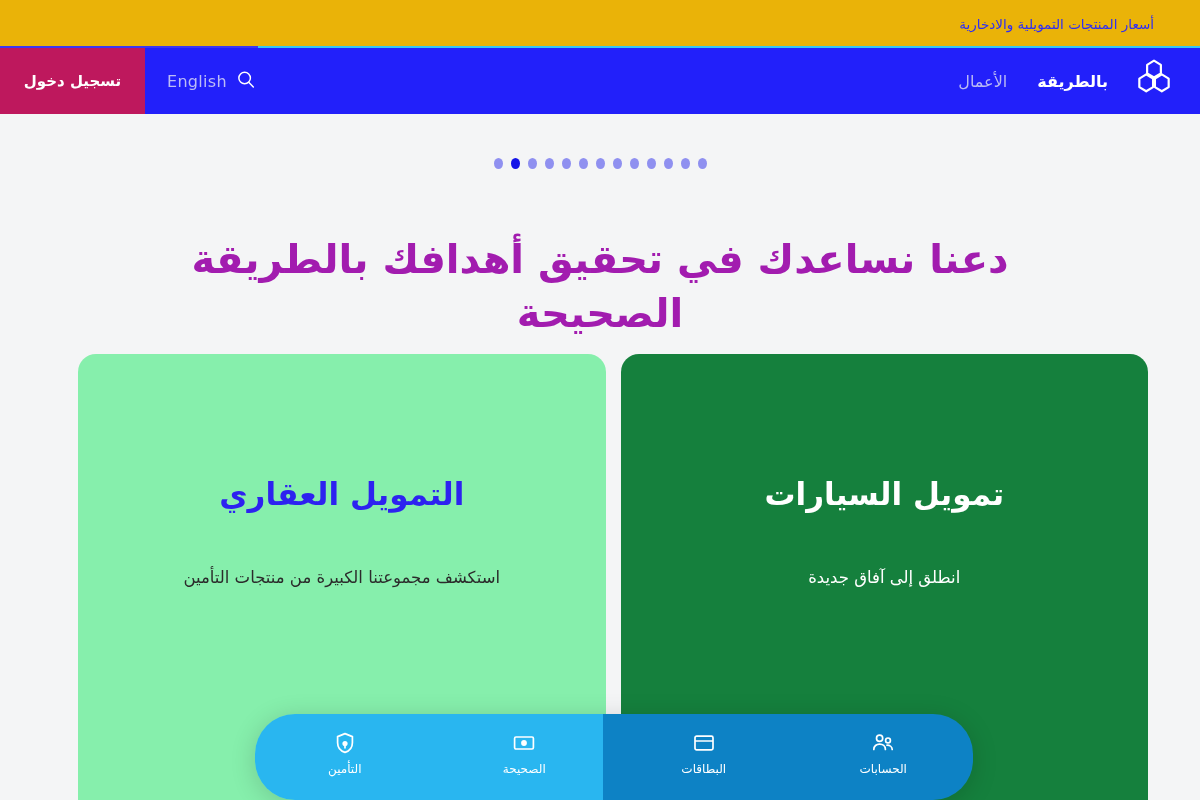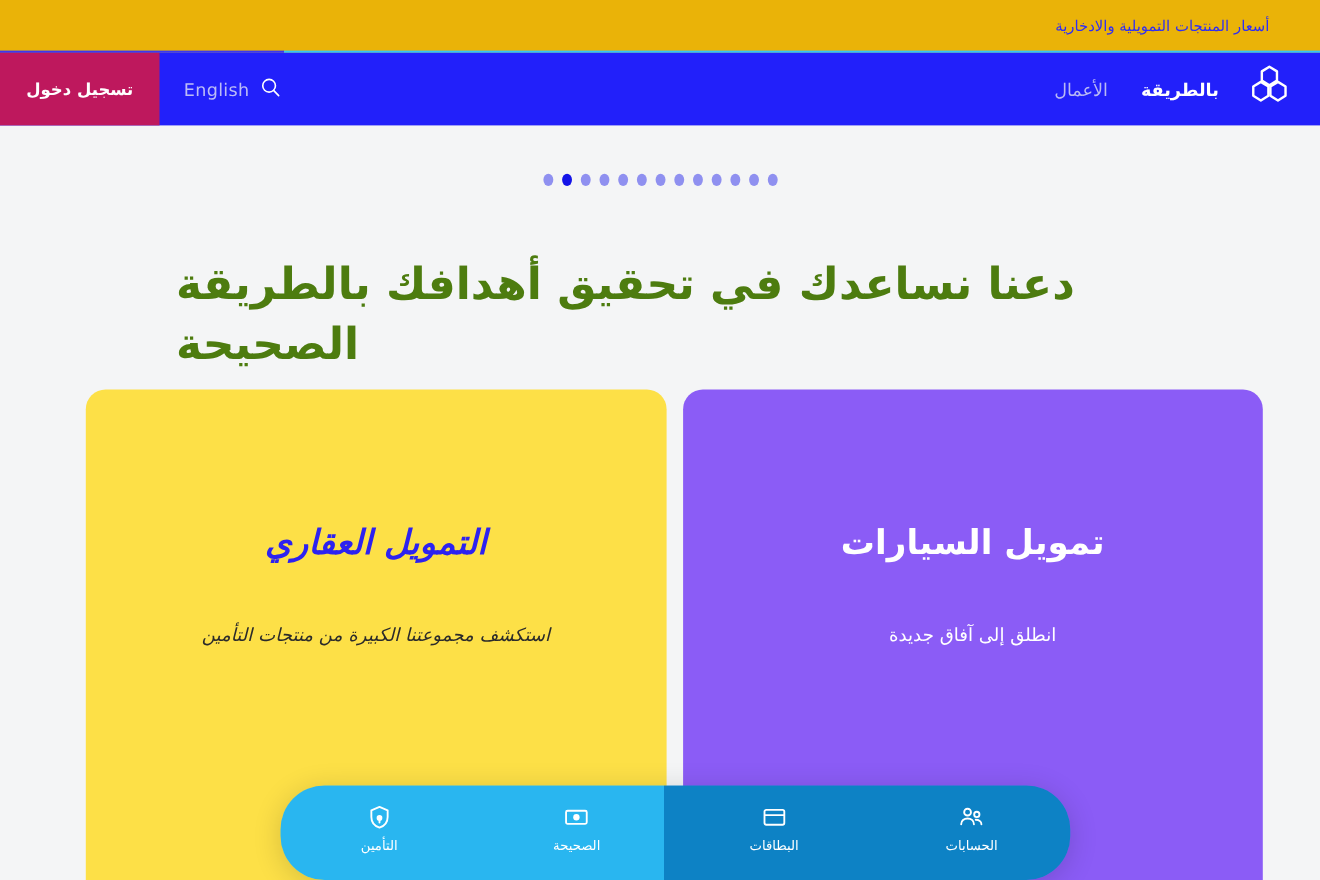--- a/index.html
+++ b/index.html
@@ -84,42 +84,42 @@
   }
   .dot{
     width:9px; height:11px; border-radius:50%;
     background:#8f90f0; cursor:pointer;
   }
   .dot.active{ background:#1414e8; }
 
   
   .headline{
     position:absolute; top:232px; left:0; width:1200px;
-    text-align:left;
+    text-align:center;
     font-size:40px; font-weight:700;
-    color:#4d7c0f;
+    color:#a21caf;
     line-height:1.35;
     padding:0 160px;
   }
 
   
   .cards{
     position:absolute; top:354px; left:78px;
     width:1070px; height:446px;
     display:flex; gap:15px;
   }
   .card{
     flex:1;
     border-radius:18px 18px 0 0;
     position:relative;
     overflow:hidden;
     cursor:pointer;
   }
-  .card.dark{ background:#8b5cf6; }
-  .card.light{ background:#fde047;font-style:italic; }
+  .card.dark{ background:#15803d; }
+  .card.light{ background:#86efac; }
   .card-body{
     position:absolute; top:0; left:0; width:100%;
     padding-top:120px; text-align:center;
   }
   .card-title{ font-size:31px; font-weight:700; line-height:1.3; }
   .card.dark  .card-title{ color:#ffffff; }
   .card.light .card-title{ color:#2d22f0; }
   .card-sub{
     margin-top:52px; font-size:16.5px; line-height:1.5;
   }

